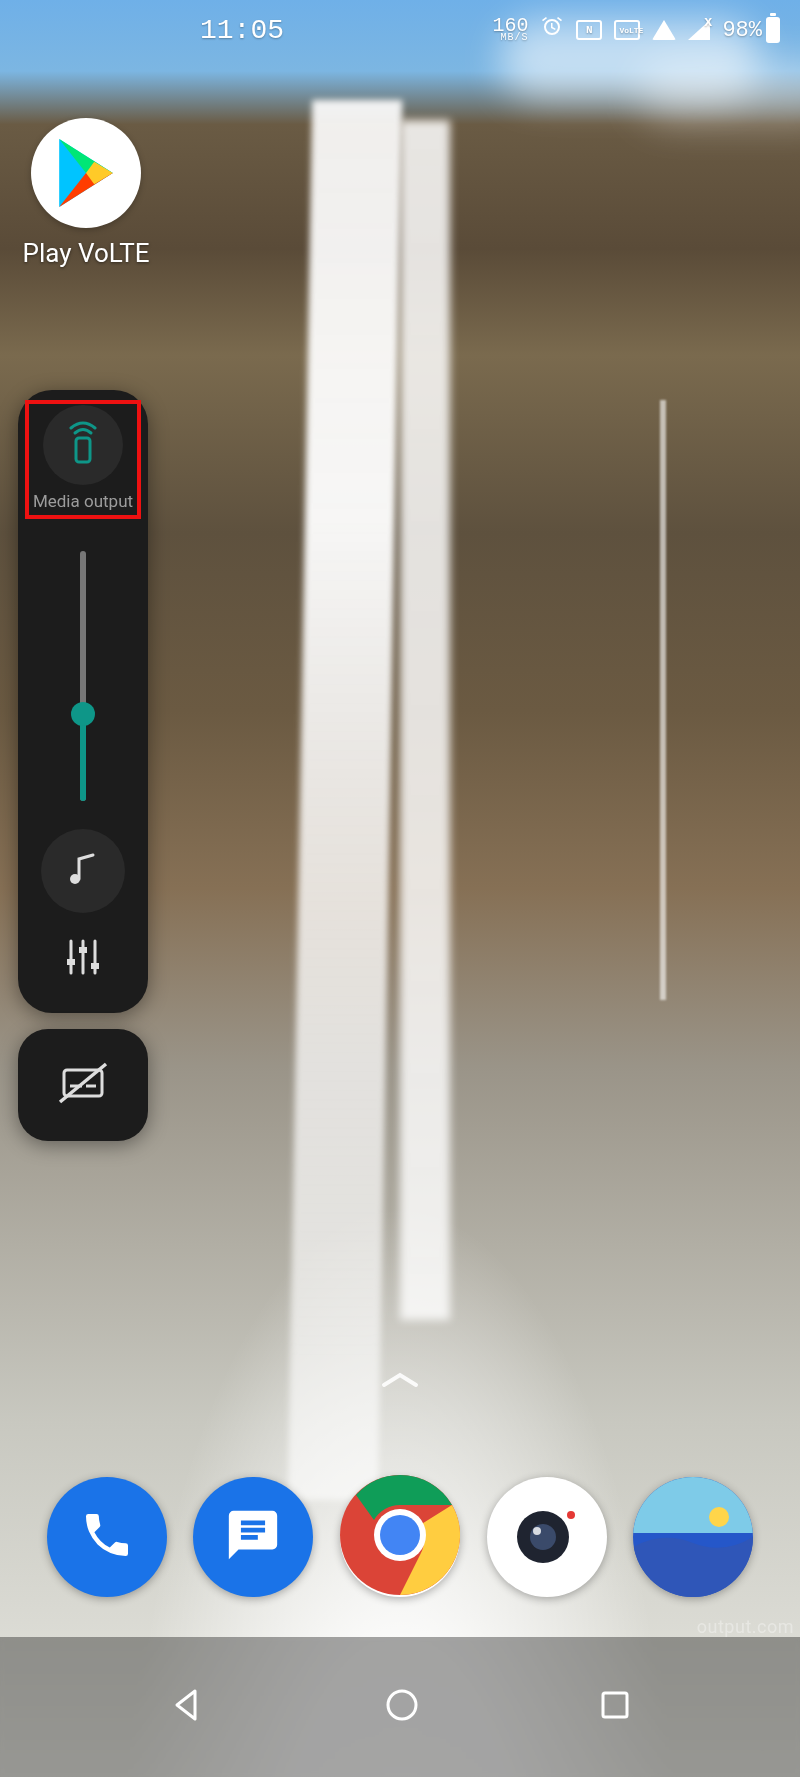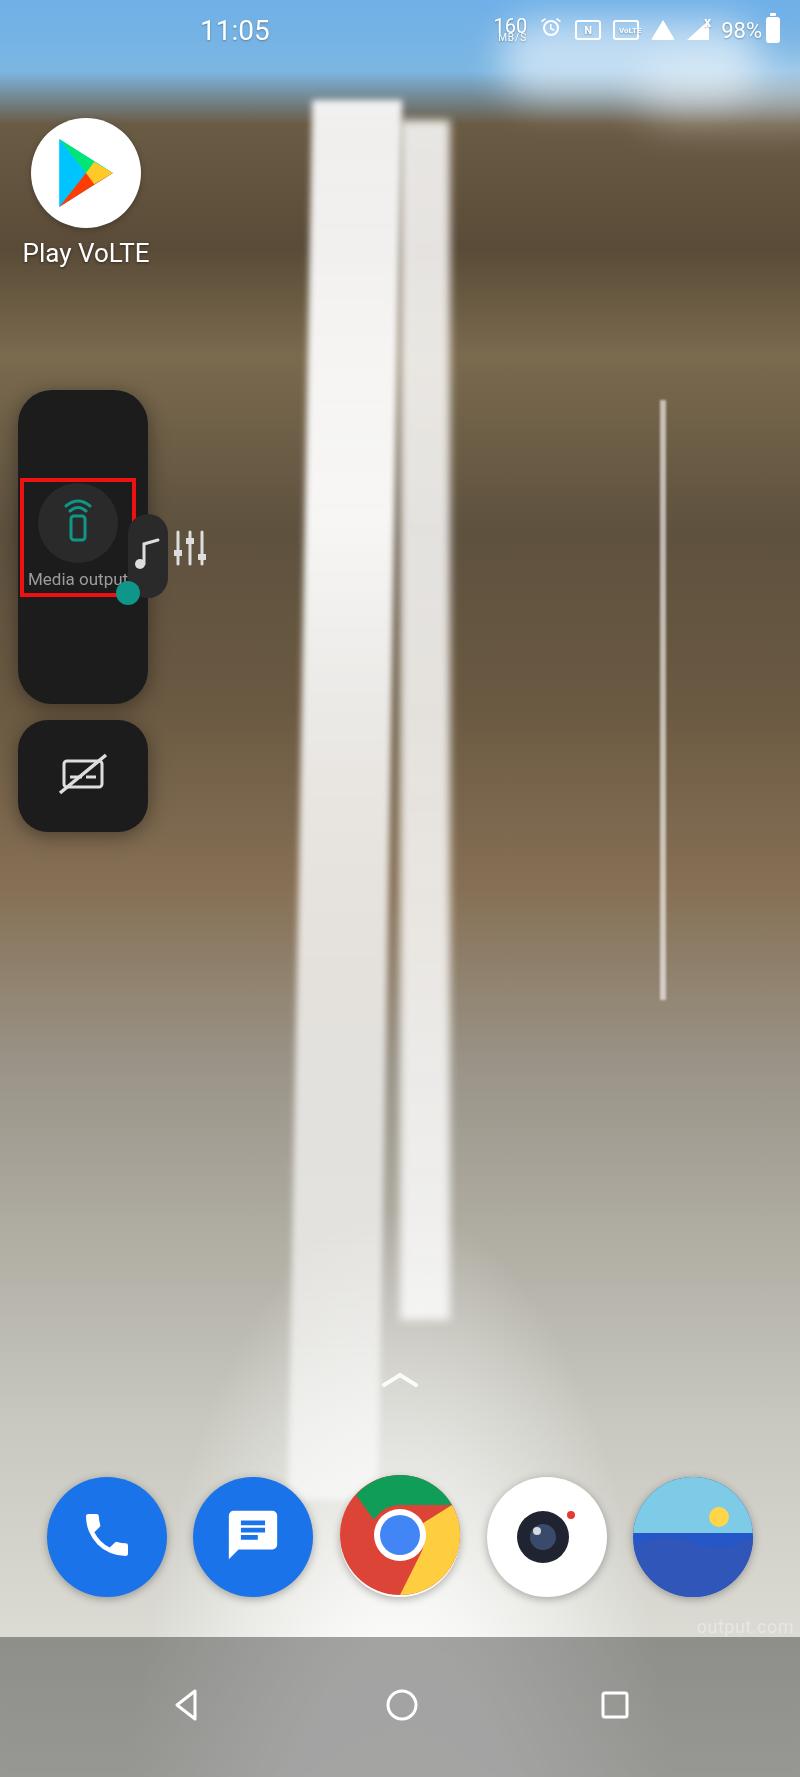--- a/index.html
+++ b/index.html
@@ -44,20 +44,21 @@
   .cloud2{ position:absolute; top:60px; right:-40px; width:200px; height:60px; background: rgba(255,255,255,0.4); border-radius:60px; filter: blur(20px);}
   
   .status-bar {
     position: absolute; top: 0; left: 0; right: 0;
     height: 60px;
     display: flex; align-items: center;
     color: #fff;
     font-size: 28px;
     padding: 0 20px;
     text-shadow: 0 1px 2px rgba(0,0,0,0.3);
+    font-family: Liberation Mono, monospace;
   }
   .status-left { flex: 0 0 auto; margin-left: 180px; font-weight: 400;}
   .status-right { margin-left: auto; display: flex; align-items: center; gap: 12px; font-size: 22px;}
   .net-speed { display:flex; flex-direction:column; align-items:flex-end; line-height:0.8;}
   .net-speed .big{font-size:20px;}
   .net-speed .small{font-size:10px; letter-spacing:1px;}
   .icon-box { width:26px; height:20px; border:2px solid #fff; border-radius:3px; font-size:11px; display:flex; align-items:center; justify-content:center; font-weight:bold;}
   .wifi { width:0;height:0; border-left:12px solid transparent; border-right:12px solid transparent; border-bottom:20px solid #fff; border-radius:2px;}
   .signal { position:relative; width:22px; height:20px;}
   .signal::before{content:"";position:absolute;bottom:0;left:0;width:0;height:0;border-right:22px solid #fff;border-top:20px solid transparent;}
@@ -79,21 +80,21 @@
     box-shadow: 0 2px 6px rgba(0,0,0,0.25);
   }
   .app-icon .label { color:#fff; font-size:26px; margin-top:10px; text-shadow: 0 1px 3px rgba(0,0,0,0.5);}
   
   .vol-container{ position:absolute; top:390px; left:18px; }
   .vol-panel {
     width: 130px;
     background: #1c1c1c;
     border-radius: 34px;
     padding: 14px 10px 24px 10px;
-    display:flex; flex-direction:row; align-items:center;
+    display:flex; flex-direction:column; align-items:center;
     box-shadow: 0 4px 20px rgba(0,0,0,0.4);
   }
   .highlight-box {
     border: 4px solid #e11; padding: 1px 4px 4px 4px; margin:-4px -8px 6px -8px;
   }
   .media-btn {
     width: 80px; height: 80px; border-radius: 40px;
     background: #2a2a2a;
     display:flex; align-items:center; justify-content:center;
     margin: 0 auto;

